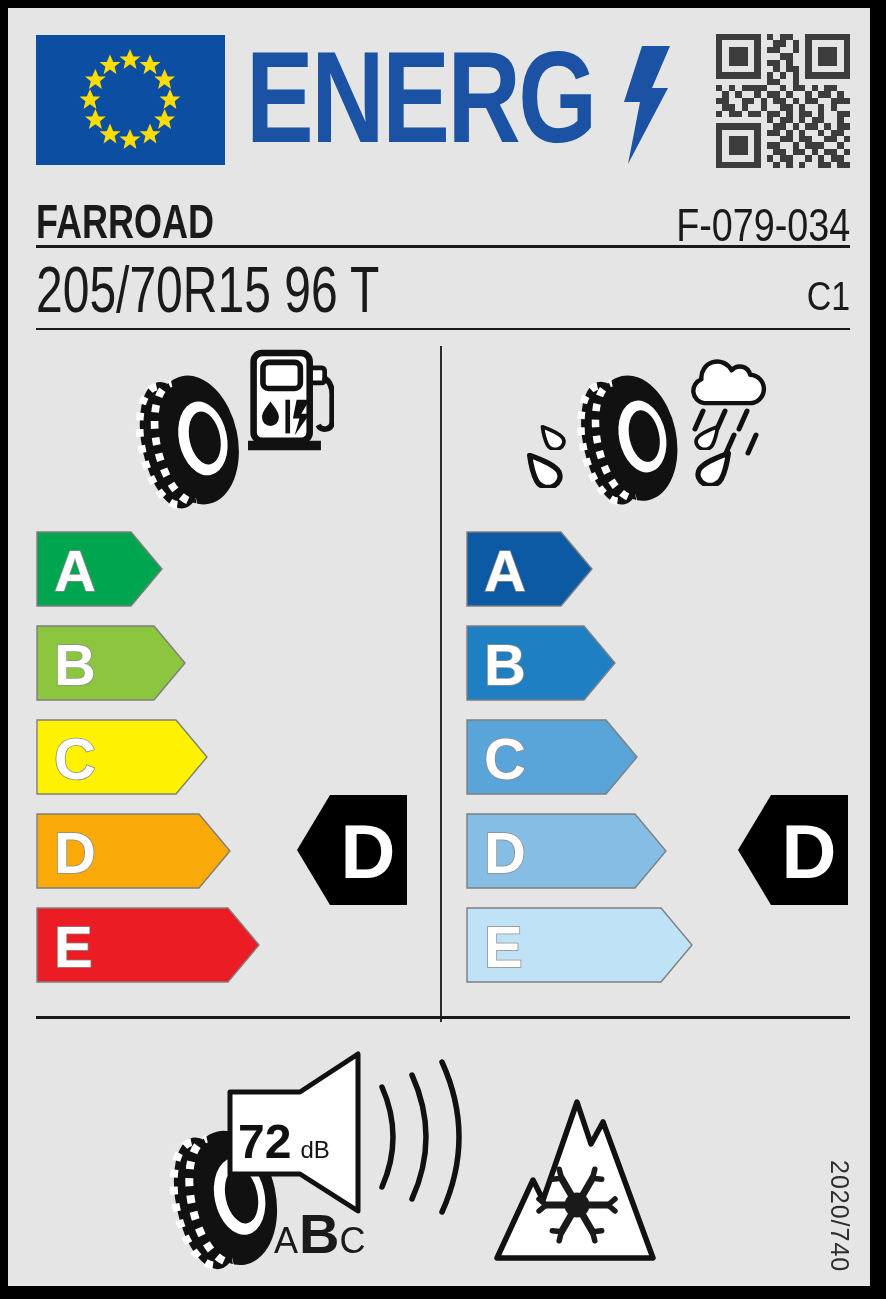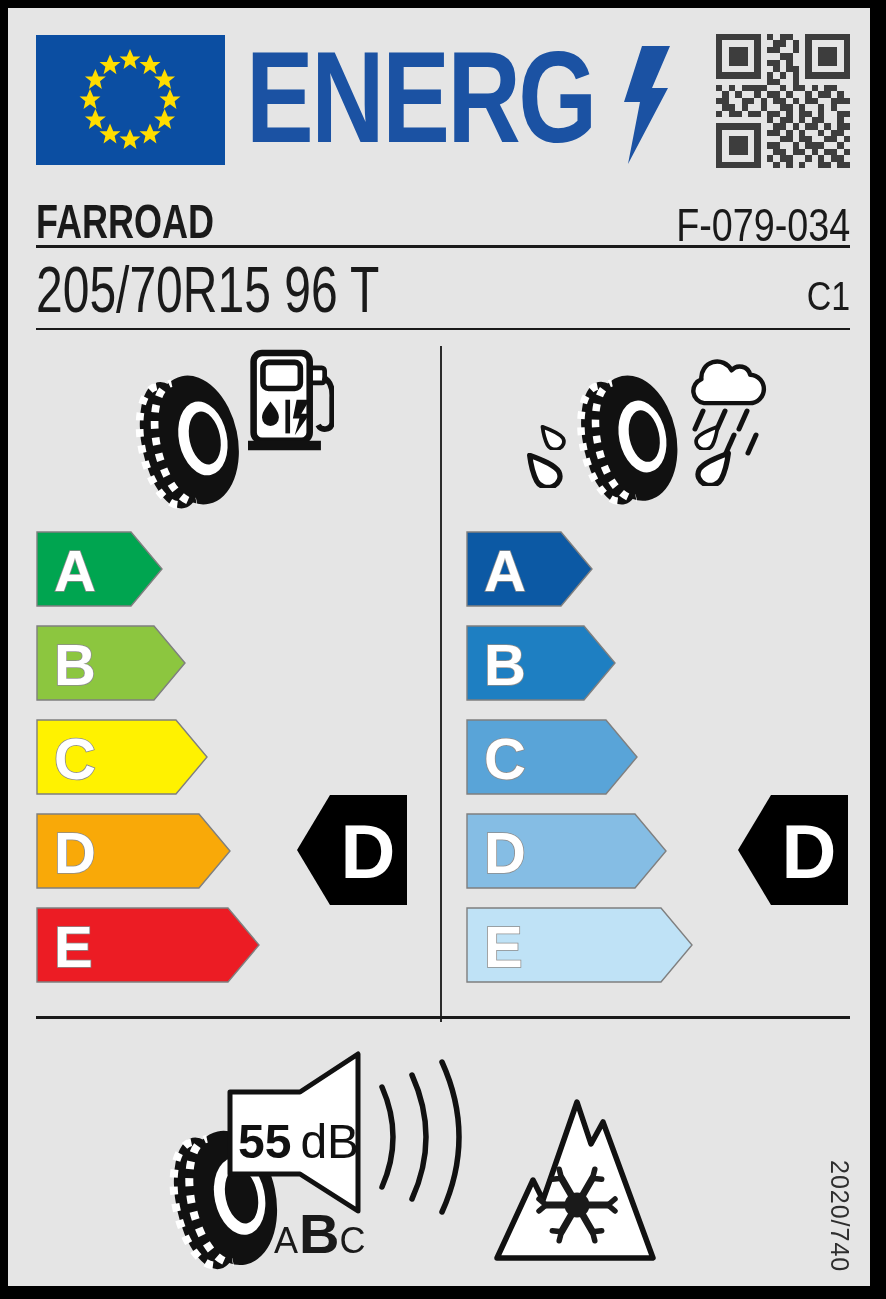--- a/index.html
+++ b/index.html
@@ -30,21 +30,21 @@
   .arrow polygon{stroke:#7f7f7f;stroke-width:1.4;}
   .arrow text,.badge text{
     font-family:"Liberation Sans",sans-serif;font-weight:700;fill:#fff;
     paint-order:stroke;stroke:#8c8c8c;stroke-width:1.6px;
   }
   .badge text{stroke:none;}
   #vdivider{position:absolute;left:440px;top:346px;width:2px;height:676px;background:#2b2b2b;}
   
   #dbval{position:absolute;left:238px;top:1114px;white-space:nowrap;color:#111;}
   #dbval .big{font-size:48px;font-weight:700;}
-  #dbval .small{font-size:48px;font-weight:400;margin-left:9px;}
+  #dbval .small{font-size:24px;font-weight:400;margin-left:9px;}
   #nclasses{position:absolute;left:274px;top:1206px;display:flex;align-items:baseline;color:#1a1a1a;line-height:1;}
   #nclasses .c{font-size:36px;letter-spacing:1px;}
   #nclasses .mid{font-size:56px;font-weight:700;}
   #reg{position:absolute;left:852px;top:1160px;font-size:25px;line-height:25px;color:#2e2e2e;
        transform:rotate(90deg);transform-origin:0 0;white-space:nowrap;letter-spacing:1px;}
   svg{display:block;}
 </style>
 </head>
 <body>
 
@@ -446,21 +446,21 @@
   <svg class="abs" style="left:150px;top:1045px" width="320" height="240" viewBox="0 0 320 240">
     <use href="#tyre" x="12" y="76" width="120" height="158"></use>
     <path d="M80,47 H150 L208,9 V166 L150,129 H80 Z" fill="#fff" stroke="#111" stroke-width="5" stroke-linejoin="round"></path>
     <g stroke="#111" stroke-width="5.5" stroke-linecap="round" fill="none">
       <path d="M232,42 q22,50 0,100"></path>
       <path d="M262,30 q28,62 0,124"></path>
       <path d="M292,17 q34,75 0,150"></path>
     </g>
   </svg>
   <div id="dbval">
-    <span class="big">55</span><span class="small">dB</span>
+    <span class="big">72</span><span class="small">dB</span>
   </div>
   <div id="nclasses">
     <span class="c">A</span>
       <span class="mid">B</span>
       <span class="c">C</span>
   </div>
 
   <svg class="abs" style="left:483px;top:1090px" width="182" height="176" viewBox="0 0 182 176">
     <path d="M14,168 L50,90 L60,110 L94,12 L108,54 L120,32 L170,168 Z" fill="#fff" stroke="#111" stroke-width="5.5" stroke-linejoin="round"></path>
     <g transform="translate(94,115)">

